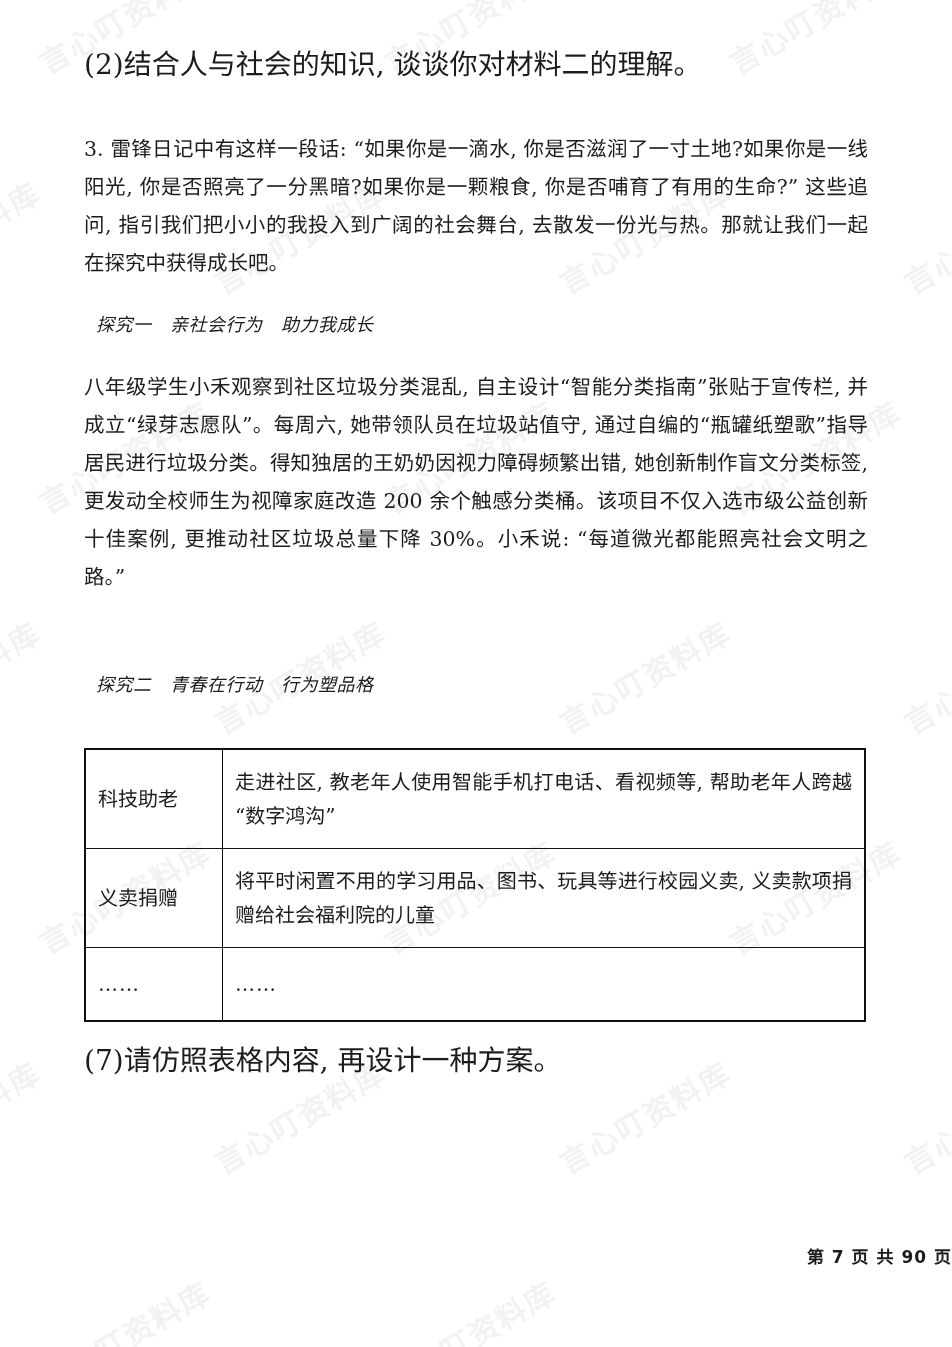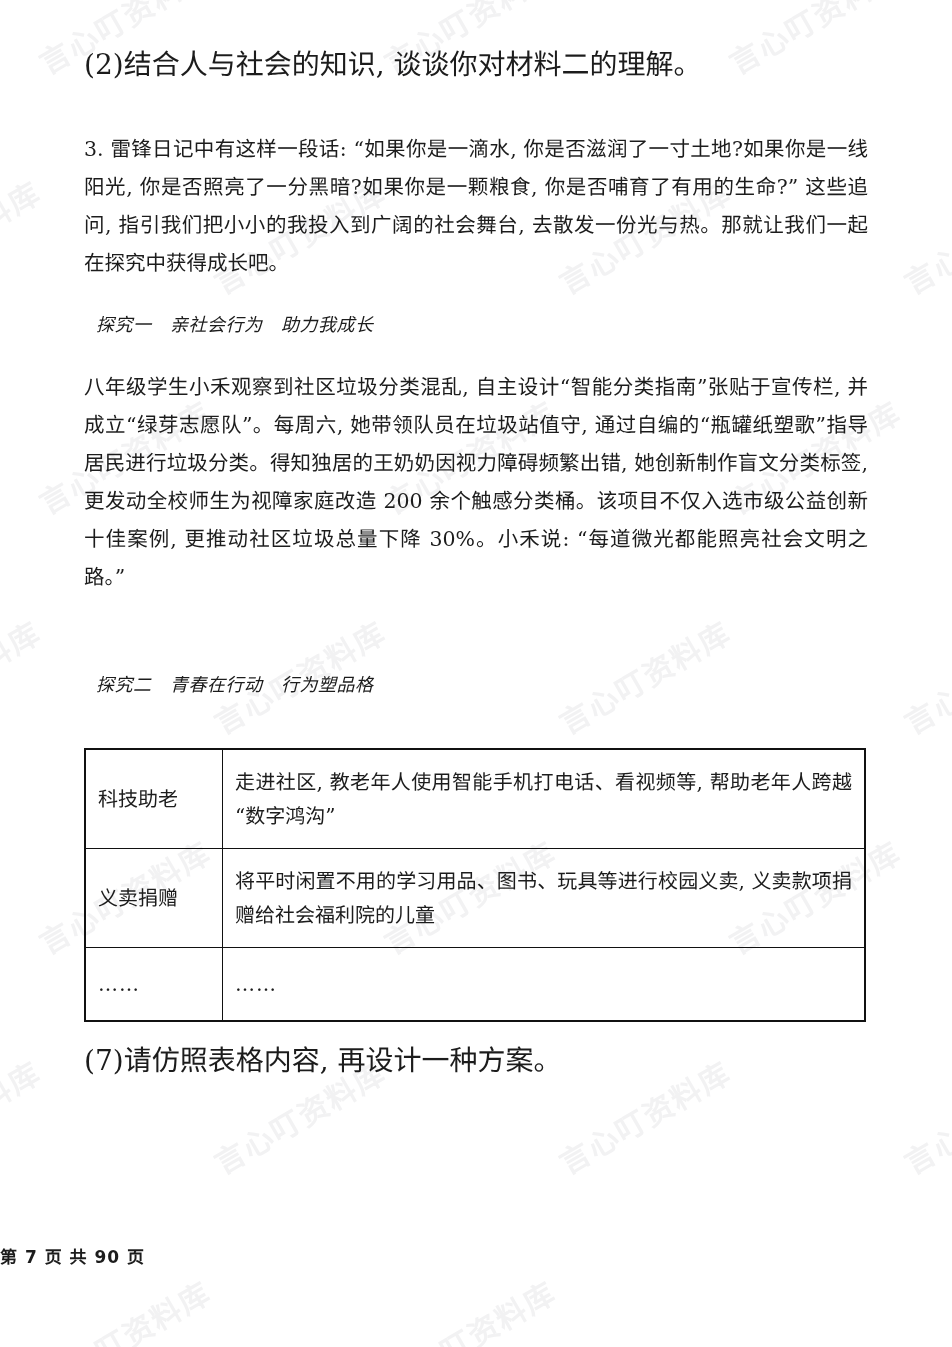--- a/index.html
+++ b/index.html
@@ -108,21 +108,21 @@
     letter-spacing: 1px;
     font-size: 19px;
   }
 
   
   .footer {
     position: absolute;
     left: 0;
     right: 0;
     top: 1243px;
-    text-align: left;
+    text-align: right;
     z-index: 2;
     font-family: "DejaVu Sans", "Liberation Sans", sans-serif;
     font-size: 17px;
     font-weight: 700;
     color: #1c1c1c;
     letter-spacing: 1px;
   }
 </style>
 </head>
 <body>

